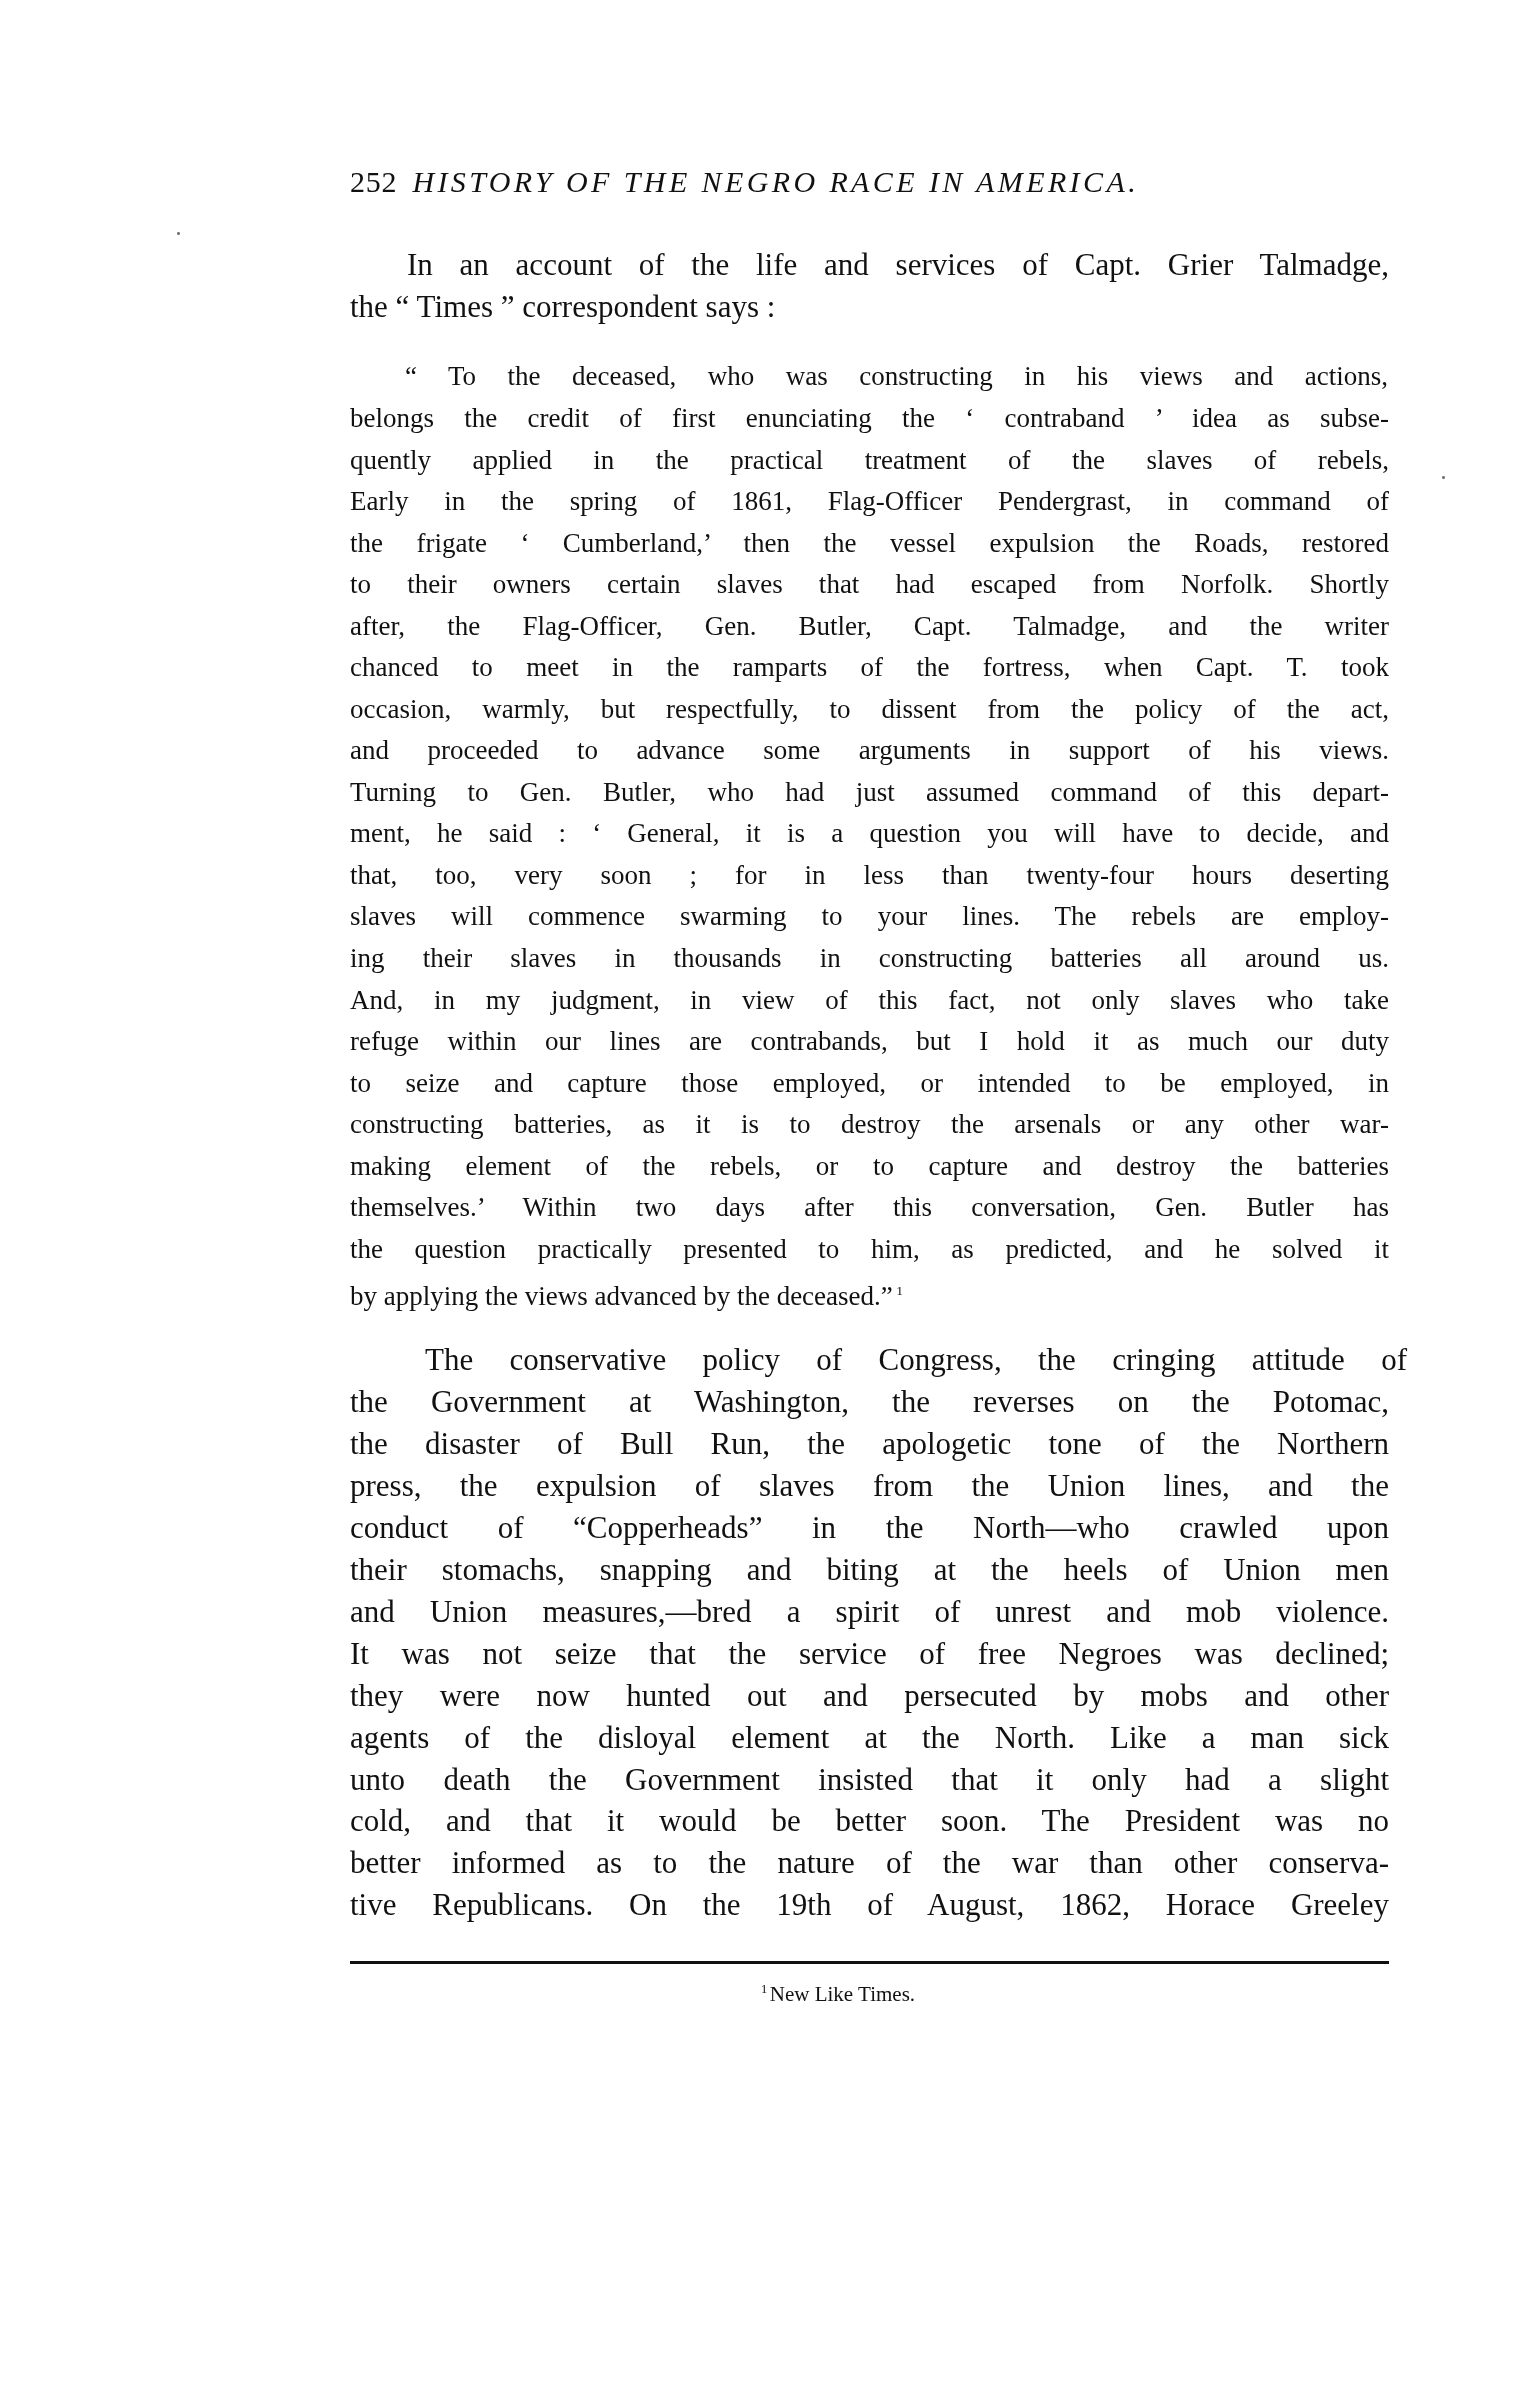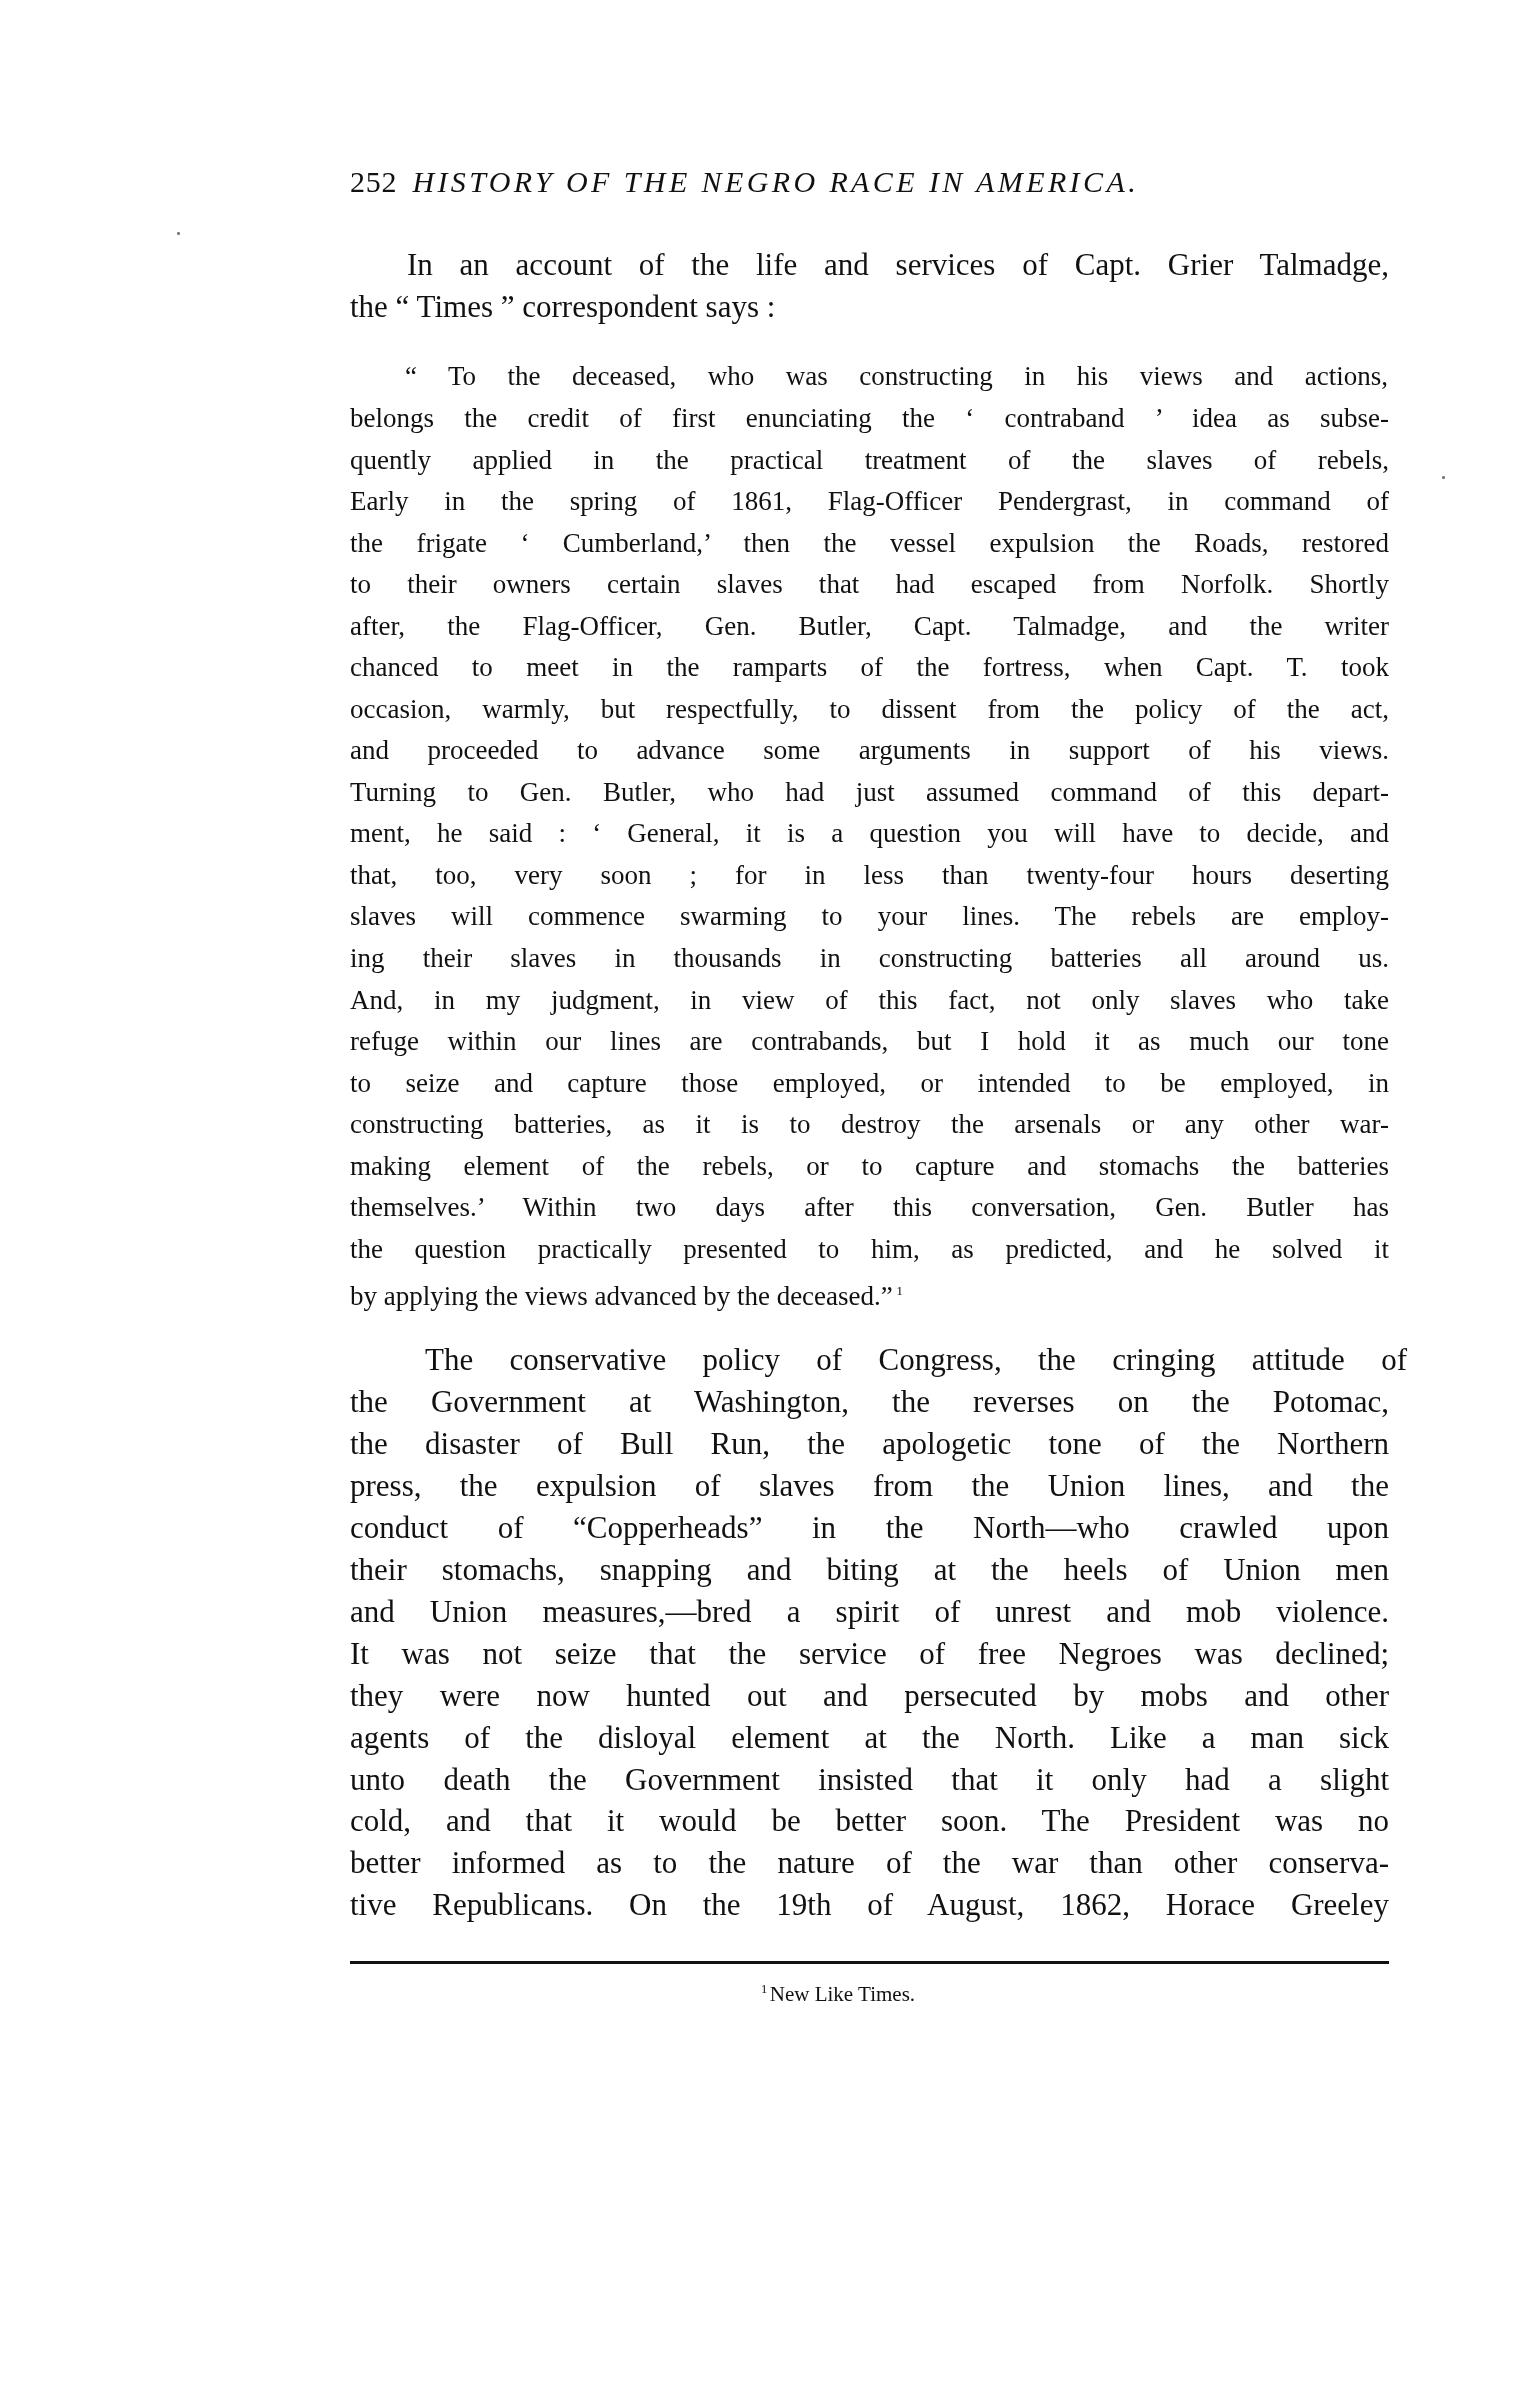--- a/index.html
+++ b/index.html
@@ -60,24 +60,24 @@
       <div class="line quote-line" style="top: 606px;">after, the Flag-Officer, Gen. Butler, Capt. Talmadge, and the writer</div>
       <div class="line quote-line" style="top: 647px;">chanced to meet in the ramparts of the fortress, when Capt. T. took</div>
       <div class="line quote-line" style="top: 689px;">occasion, warmly, but respectfully, to dissent from the policy of the act,</div>
       <div class="line quote-line" style="top: 730px;">and proceeded to advance some arguments in support of his views.</div>
       <div class="line quote-line" style="top: 772px;">Turning to Gen. Butler, who had just assumed command of this depart-</div>
       <div class="line quote-line" style="top: 813px;">ment, he said :  ‘ General, it is a question you will have to decide, and</div>
       <div class="line quote-line" style="top: 855px;">that, too, very soon ; for in less than twenty-four hours deserting</div>
       <div class="line quote-line" style="top: 896px;">slaves will commence swarming to your lines.  The rebels are employ-</div>
       <div class="line quote-line" style="top: 938px;">ing their slaves in thousands in constructing batteries all around us.</div>
       <div class="line quote-line" style="top: 980px;">And, in my judgment, in view of this fact, not only slaves who take</div>
-      <div class="line quote-line" style="top: 1021px;">refuge within our lines are contrabands, but I hold it as much our tone</div>
+      <div class="line quote-line" style="top: 1021px;">refuge within our lines are contrabands, but I hold it as much our duty</div>
       <div class="line quote-line" style="top: 1063px;">to seize and capture those employed, or intended to be employed, in</div>
       <div class="line quote-line" style="top: 1104px;">constructing batteries, as it is to destroy the arsenals or any other war-</div>
-      <div class="line quote-line" style="top: 1146px;">making element of the rebels, or to capture and stomachs the batteries</div>
+      <div class="line quote-line" style="top: 1146px;">making element of the rebels, or to capture and destroy the batteries</div>
       <div class="line quote-line" style="top: 1187px;">themselves.’  Within two days after this conversation, Gen. Butler has</div>
       <div class="line quote-line" style="top: 1229px;">the question practically presented to him, as predicted, and he solved it</div>
       <div class="line quote-line last" style="top: 1270px;">by applying the views advanced by the deceased.”<sup style="font-size: 13.5px; vertical-align: 10px; margin-left: 3.4px;">1</sup></div>
     </div>
   <div id="p2">
       <div class="line body-line" style="top: 1339px; left: 425px; width: 982px;">The conservative policy of Congress, the cringing attitude of</div>
       <div class="line body-line" style="top: 1381px;">the Government at Washington, the reverses on the Potomac,</div>
       <div class="line body-line" style="top: 1423px;">the disaster of Bull Run, the apologetic tone of the Northern</div>
       <div class="line body-line" style="top: 1465px;">press, the expulsion of slaves from the Union lines, and the</div>
       <div class="line body-line" style="top: 1507px;">conduct of “Copperheads” in the North—who crawled upon</div>

